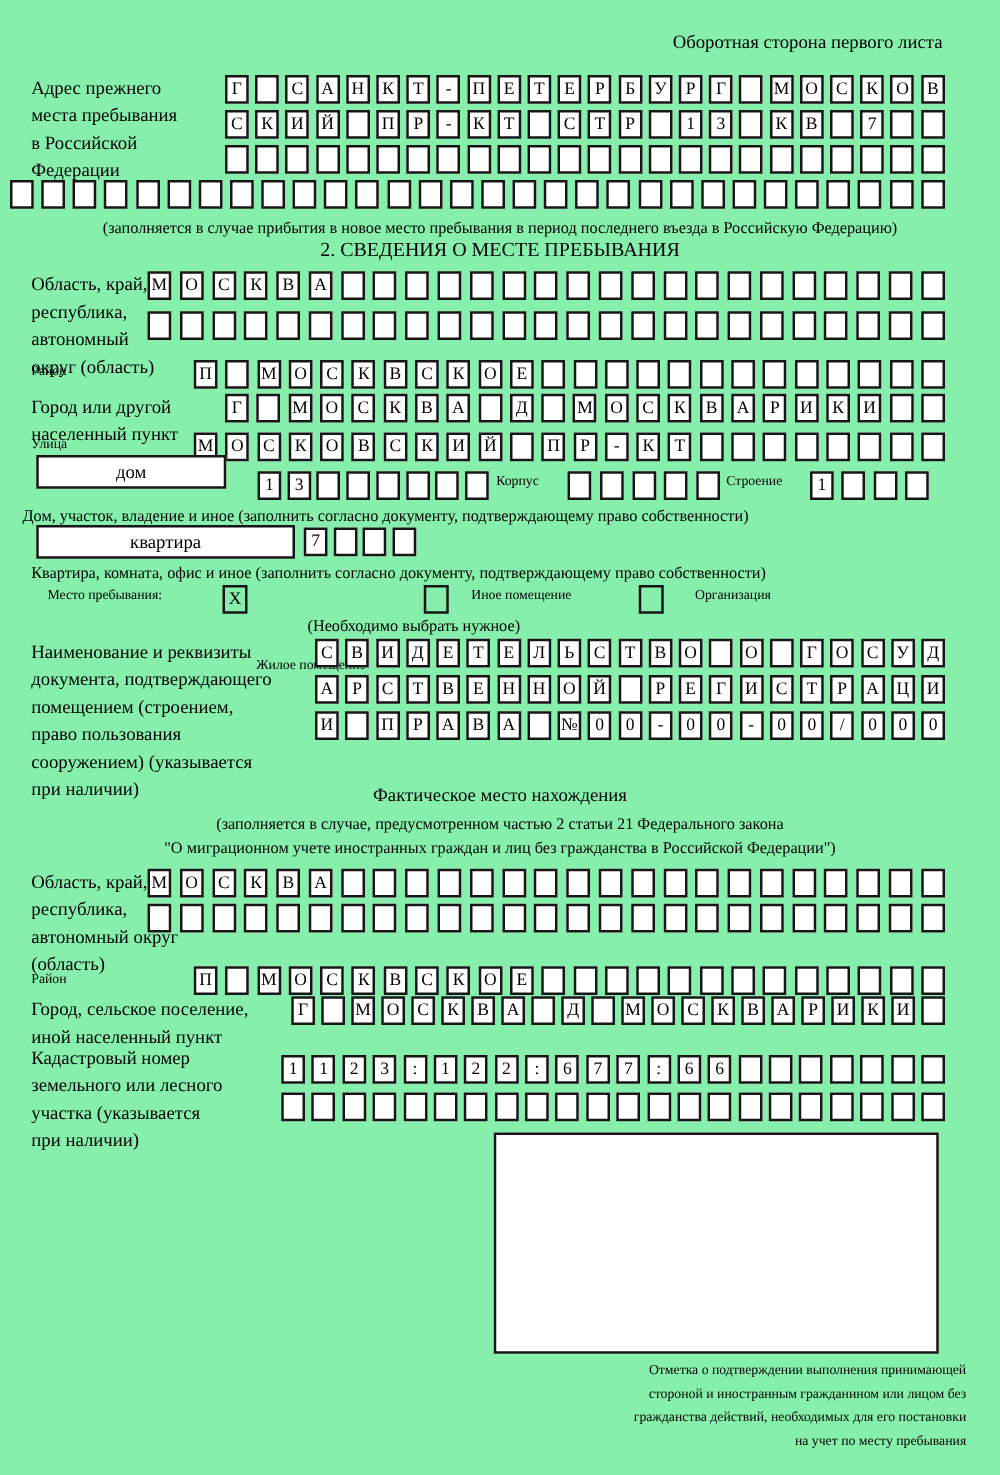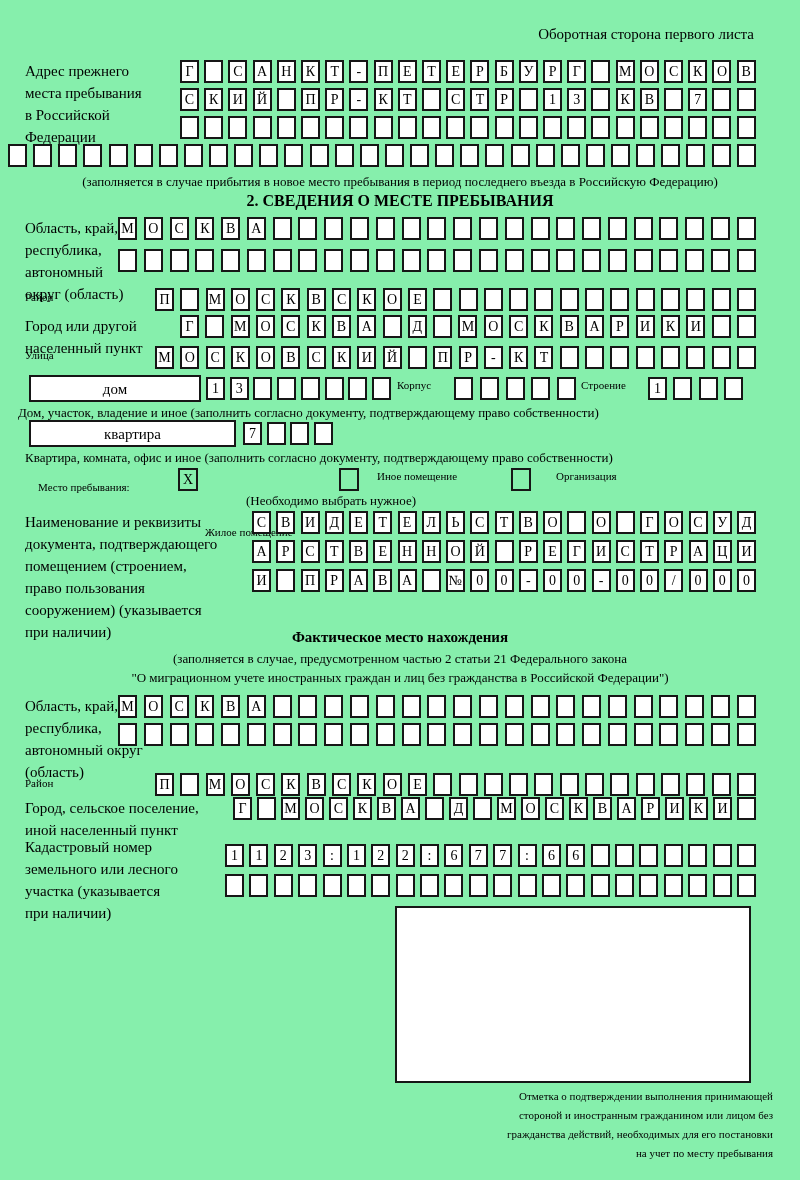--- a/index.html
+++ b/index.html
@@ -4,21 +4,21 @@
 <style>
   html,body{margin:0;padding:0;background:#fff;}
   .page{position:relative;width:800px;height:1180px;background:#86efac;color:#000;
         font-family:"Liberation Serif","DejaVu Serif",serif;overflow:hidden;}
   .lab{position:absolute;font-size:11px;white-space:nowrap;}
   .lab-lines{position:absolute;font-size:15px;}
   .lab-lines div{height:22px;line-height:22px;white-space:nowrap;}
   .note{position:absolute;font-size:13px;white-space:nowrap;}
   .center-note{position:absolute;left:0;width:800px;text-align:center;font-size:13px;}
   .center-note div{height:19px;line-height:19px;}
-  .title{position:absolute;left:0;width:800px;text-align:center;font-weight:bold;}
+  .title{position:absolute;left:0;width:800px;text-align:center;font-weight:normal;}
   .cells{position:absolute;display:flex;justify-content:space-between;height:24px;}
   .cell{display:inline-block;width:19px;height:23px;box-sizing:border-box;border:2px solid #161616;
         font-size:14px;line-height:19px;text-align:center;background:#fff;flex:0 0 auto;}
   .widebox{position:absolute;box-sizing:border-box;border:2px solid #161616;height:27px;
         text-align:center;font-size:15px;line-height:24px;background:#fff;}
   .checkbox{position:absolute;width:20px;height:23px;box-sizing:border-box;border:2px solid #161616;
         font-size:14px;line-height:19px;text-align:center;}
   .stamp{position:absolute;box-sizing:border-box;border:2px solid #161616;background:#fff;}
   .caption{position:absolute;text-align:right;font-size:11px;}
   .caption div{height:19px;line-height:19px;}
@@ -292,21 +292,21 @@
       <span class="cell"></span>
       <span class="cell"></span>
       <span class="cell"></span>
       <span class="cell"></span>
       <span class="cell"></span>
       <span class="cell"></span>
       <span class="cell"></span>
       <span class="cell"></span>
     </div>
 
-  <div class="widebox" style="left:29px;top:375px;width:172px;">дом</div>
+  <div class="widebox" style="left:29px;top:364px;width:152px;">дом</div>
   <div class="cells" style="left:206px;top:377px;width:185px;">
       <span class="cell">1</span>
       <span class="cell">3</span>
       <span class="cell"></span>
       <span class="cell"></span>
       <span class="cell"></span>
       <span class="cell"></span>
       <span class="cell"></span>
       <span class="cell"></span>
     </div>
@@ -329,21 +329,21 @@
 
   <div class="widebox" style="left:29px;top:420px;width:207px;">квартира</div>
   <div class="cells" style="left:243px;top:422px;width:90px;">
       <span class="cell">7</span>
       <span class="cell"></span>
       <span class="cell"></span>
       <span class="cell"></span>
     </div>
   <div class="note" style="left:25px;top:450px;">Квартира, комната, офис и иное (заполнить согласно документу, подтверждающему право собственности)</div>
 
-  <div class="lab" style="left:38px;top:470px;margin-top:11px;">Место пребывания:</div>
+  <div class="lab" style="left:38px;top:470px;">Место пребывания:</div>
   <div class="checkbox" style="left:178px;top:468px;">X</div>
   <div class="lab" style="left:205px;top:480px;margin-top:46px;">Жилое помещение</div>
   <div class="checkbox" style="left:339px;top:468px;"></div>
   <div class="lab" style="left:377px;top:470px;">Иное помещение</div>
   <div class="checkbox" style="left:511px;top:468px;"></div>
   <div class="lab" style="left:556px;top:470px;">Организация</div>
   <div class="note" style="left:246px;top:493px;">(Необходимо выбрать нужное)</div>
 
   <div class="lab-lines" style="left:25px;top:511px;">
       <div>Наименование и реквизиты</div>

